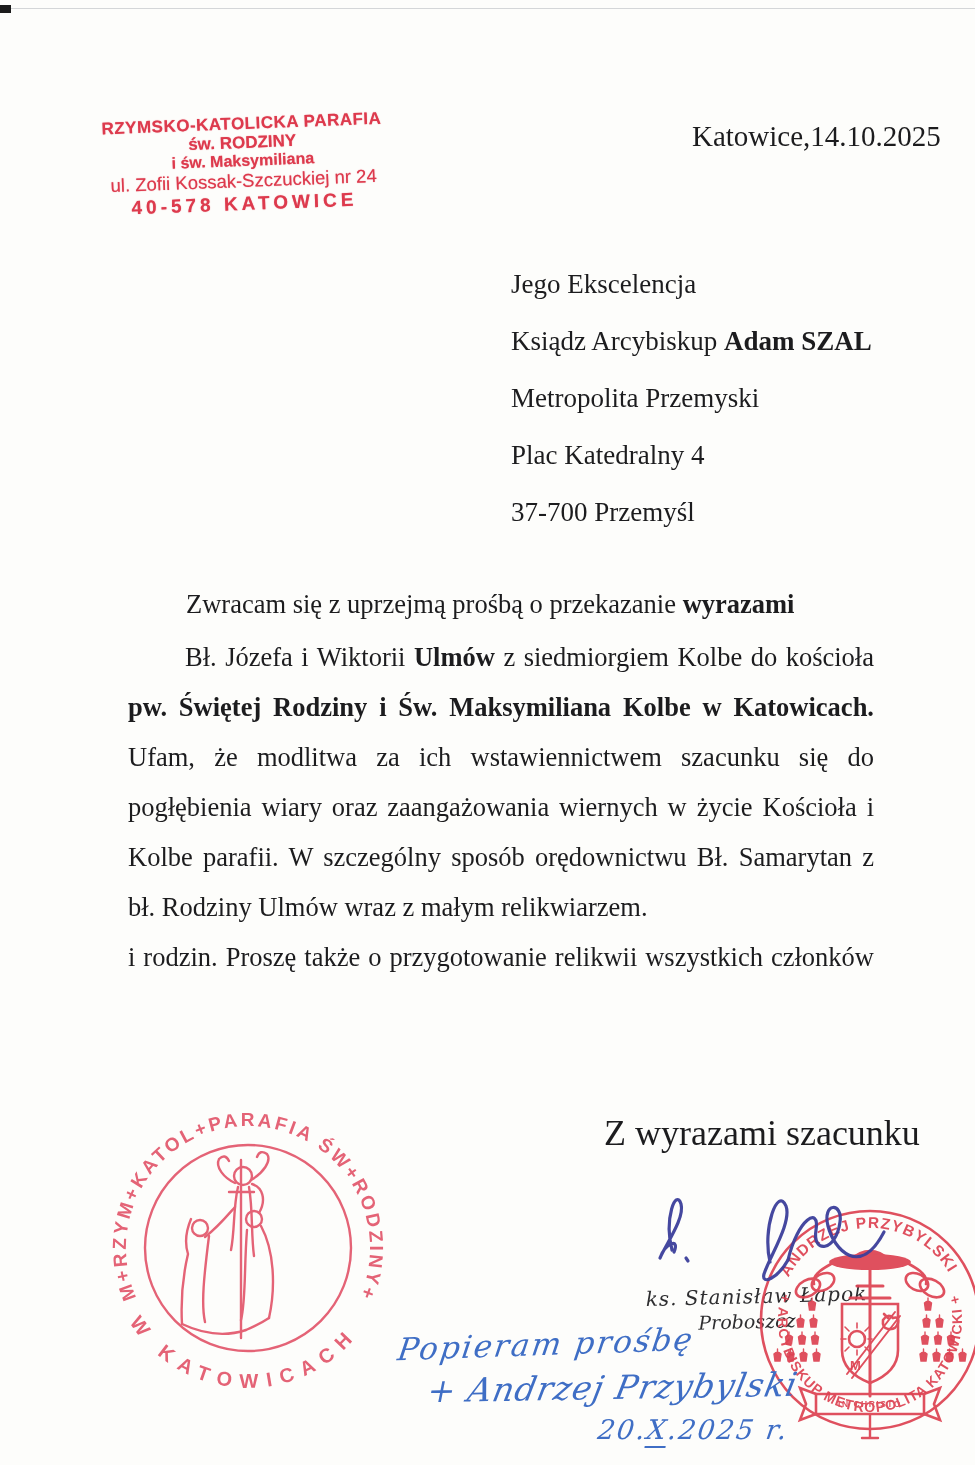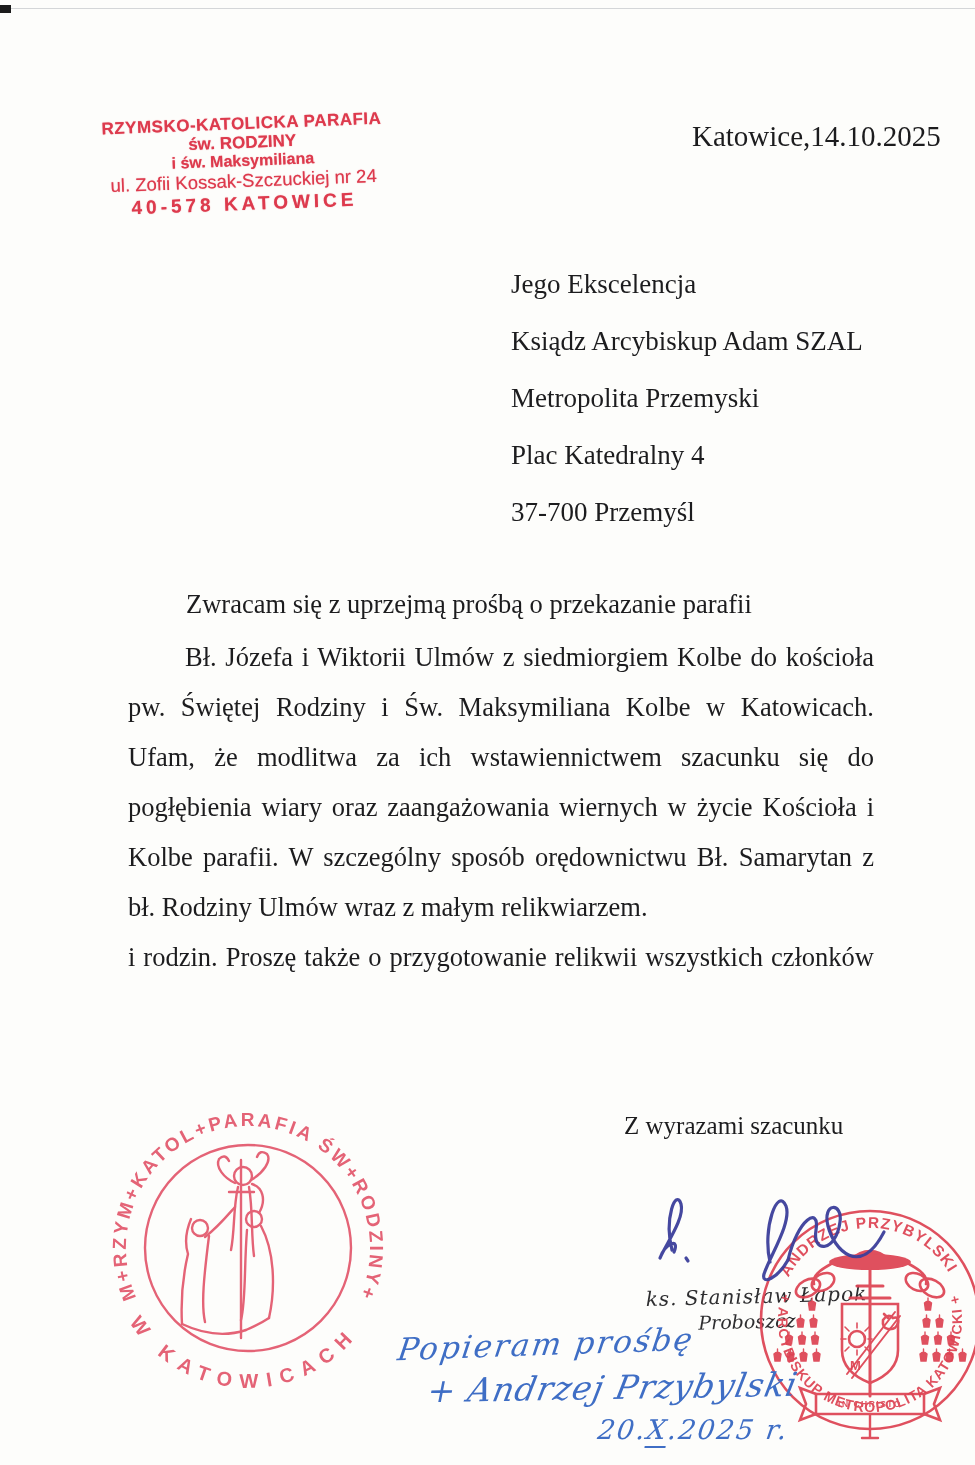--- a/index.html
+++ b/index.html
@@ -23,23 +23,23 @@
 
   .recipient{position:absolute;left:503px;top:269px;font-size:27px;margin-left:8px;}
   .recipient .line{height:57px;}
 
   .salutation{position:absolute;left:128px;top:589px;width:760px;font-size:26.5px;text-indent:58px;}
 
   .bodypara{position:absolute;left:128px;top:642px;width:746px;font-size:26.5px;}
   .bodypara .pline{height:50px;text-align:justify;text-align-last:justify;white-space:normal;}
   .bodypara .pline.indent{text-indent:57px;}
   .bodypara .pline.last{text-align-last:left;}
-  .b{font-weight:normal;}
-
-  .closing{position:absolute;left:624px;top:1112px;font-size:25px;}
+  .b{font-weight:bold;}
+
+  .closing{position:absolute;left:604px;top:1112px;font-size:36px;}
 
   
   .priest{position:absolute;left:646px;top:1284px;width:230px;transform:rotate(-1.5deg);
     color:#2e2e30;font-style:italic;font-family:"DejaVu Serif", serif;}
   .priest .nm{font-size:20px;letter-spacing:1px;}
   .priest .ttl{font-size:19px;margin-left:52px;margin-top:2px;}
 
   
   .hand{position:absolute;color:#3f6ec5;font-style:italic;font-family:"DejaVu Serif", serif;}
   .hw1{left:398px;top:1326px;font-size:31px;transform:rotate(-2deg) skewX(-10deg);letter-spacing:2px;}
@@ -70,21 +70,21 @@
   <div class="dateline">Katowice,14.10.2025</div>
 
   <div class="recipient">
       <div class="line"><span>Jego Ekscelencja</span></div>
       <div class="line"><span>Ksiądz Arcybiskup </span><span class="b">Adam SZAL</span></div>
       <div class="line"><span>Metropolita Przemyski</span></div>
       <div class="line"><span>Plac Katedralny 4</span></div>
       <div class="line"><span>37-700 Przemyśl</span></div>
     </div>
 
-  <div class="salutation"><span>Zwracam się z uprzejmą prośbą o przekazanie </span><span class="b">parafii</span></div>
+  <div class="salutation"><span>Zwracam się z uprzejmą prośbą o przekazanie </span><span class="b">wyrazami</span></div>
 
   <div class="bodypara">
       <div class="pline indent"><span>Bł. Józefa i Wiktorii </span><span class="b">Ulmów</span><span> z siedmiorgiem Kolbe do kościoła</span></div>
       <div class="pline"><span class="b">pw. Świętej Rodziny i Św. Maksymiliana Kolbe w Katowicach.</span></div>
       <div class="pline"><span>Ufam, że modlitwa za ich wstawiennictwem szacunku się do</span></div>
       <div class="pline"><span>pogłębienia wiary oraz zaangażowania wiernych w życie Kościoła i</span></div>
       <div class="pline"><span>Kolbe parafii. W szczególny sposób orędownictwu Bł. Samarytan z</span></div>
       <div class="pline last"><span>bł. Rodziny Ulmów wraz z małym relikwiarzem.</span></div>
       <div class="pline"><span>i rodzin. Proszę także o przygotowanie relikwii wszystkich członków</span></div>
     </div>

